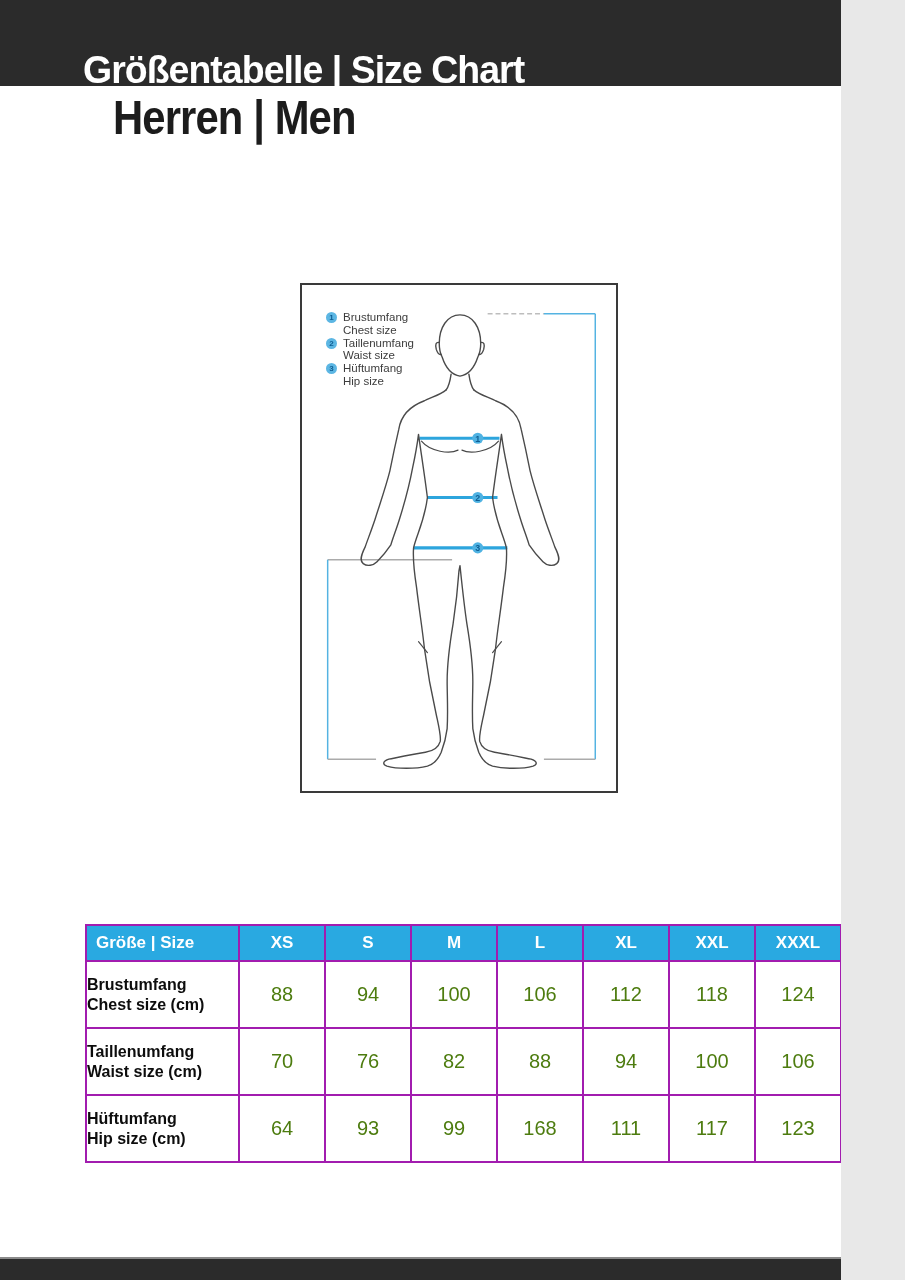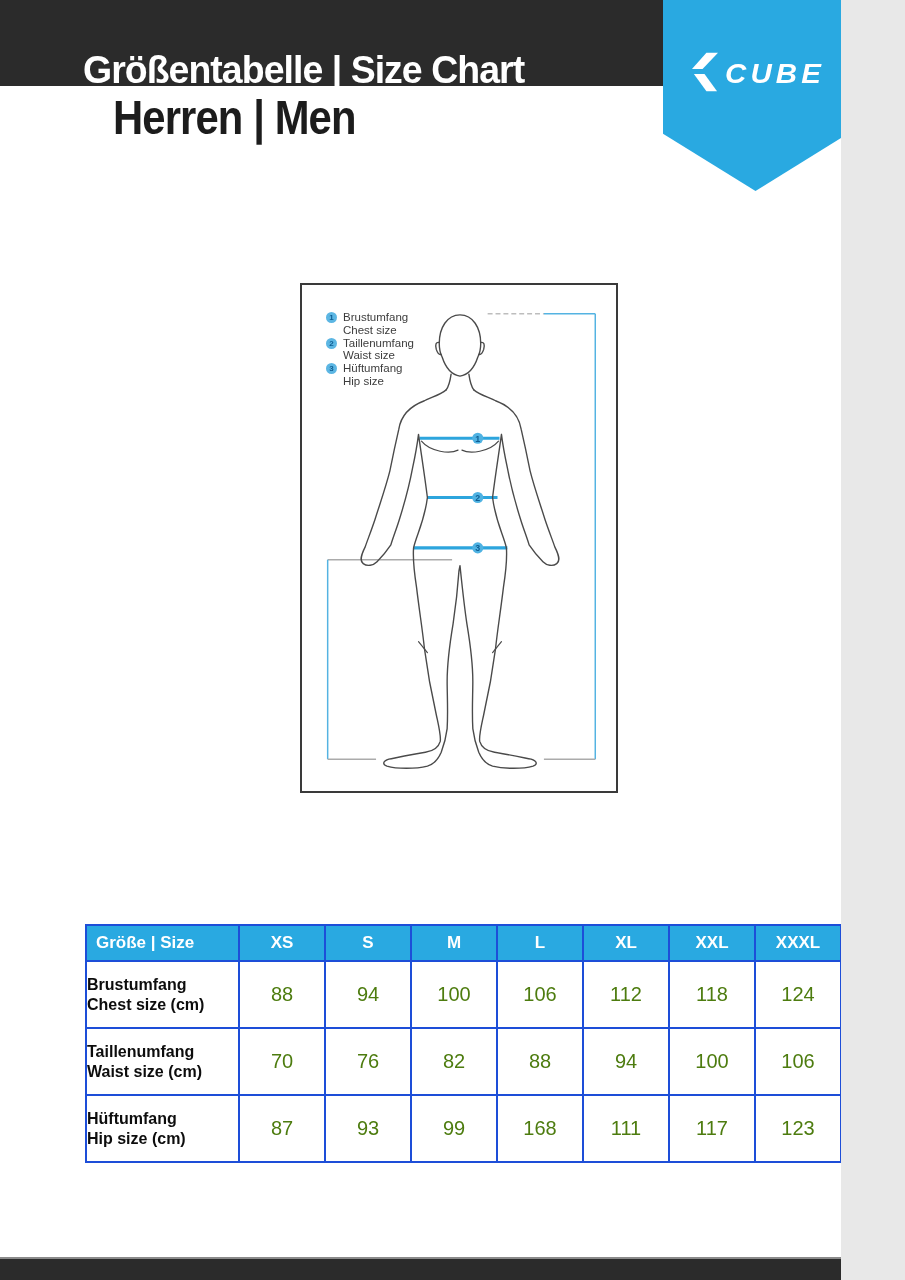--- a/index.html
+++ b/index.html
@@ -34,21 +34,21 @@
               justify-content:center;margin-top:1px;}
   .legend-text span{display:block;font-size:11.5px;line-height:12.8px;color:#3d3d3d;}
 
   .marker-circle{fill:#4fb2e2;}
   .marker-text{fill:#0f5e93;font-size:9px;font-weight:bold;text-anchor:middle;
                font-family:"Liberation Sans",sans-serif;}
 
   
   .size-table{position:absolute;left:85px;top:924px;border-collapse:collapse;
               table-layout:fixed;width:755px;}
-  .size-table th,.size-table td{border:2px solid #1d4ed8;padding:0;}
+  .size-table th,.size-table td{border:2px solid #a21caf;padding:0;}
   .size-table thead th{background:#29a9e1;color:#ffffff;font-size:17px;font-weight:bold;
               height:34px;text-align:center;}
   .size-table thead th.first{text-align:left;padding-left:9px;}
   .size-table tbody td{height:65px;}
   .row-label{font-weight:bold;color:#0d0d0d;font-size:16px;line-height:20px;
              padding-left:9px;text-align:left;}
   .row-label span{display:block;}
   .val{font-size:20px;color:#4d7c0f;text-align:center;font-weight:normal;}
 
   .bottombar{position:absolute;left:0;top:1257px;width:905px;height:23px;background:#2b2b2b;
@@ -56,31 +56,20 @@
 </style>
 </head>
 <body>
 
 <div id="page">
 
   <div class="topbar"></div>
   <h1 class="title">Größentabelle | Size Chart</h1>
   <h2 class="subtitle">Herren | Men</h2>
 
-  <div class="pennant">
-    <div class="logo">
-      <span>
-        <svg width="27" height="40" viewBox="0 0 28 40" aria-hidden="true">
-          <path d="M16 0 H28 L12 17 H1 Z" fill="#ffffff"></path>
-          <path d="M3 22 H14 L27 40 H16 Z" fill="#ffffff"></path>
-        </svg>
-      </span>
-      <span class="wordmark">CUBE</span>
-    </div>
-  </div>
 
   <div class="diagram">
 
     <div class="legend">
       <div class="legend-item">
         <span class="legend-num">1</span>
         <span class="legend-text">
           <span>Brustumfang</span>
           <span>Chest size</span>
         </span>
@@ -251,21 +240,21 @@
         <td class="val">88</td>
         <td class="val">94</td>
         <td class="val">100</td>
         <td class="val">106</td>
       </tr>
       <tr>
         <td class="row-label">
           <span>Hüftumfang</span>
           <span>Hip size (cm)</span>
         </td>
-        <td class="val">87</td>
+        <td class="val">64</td>
         <td class="val">93</td>
         <td class="val">99</td>
         <td class="val">168</td>
         <td class="val">111</td>
         <td class="val">117</td>
         <td class="val">123</td>
       </tr>
     </tbody>
   </table>
 

